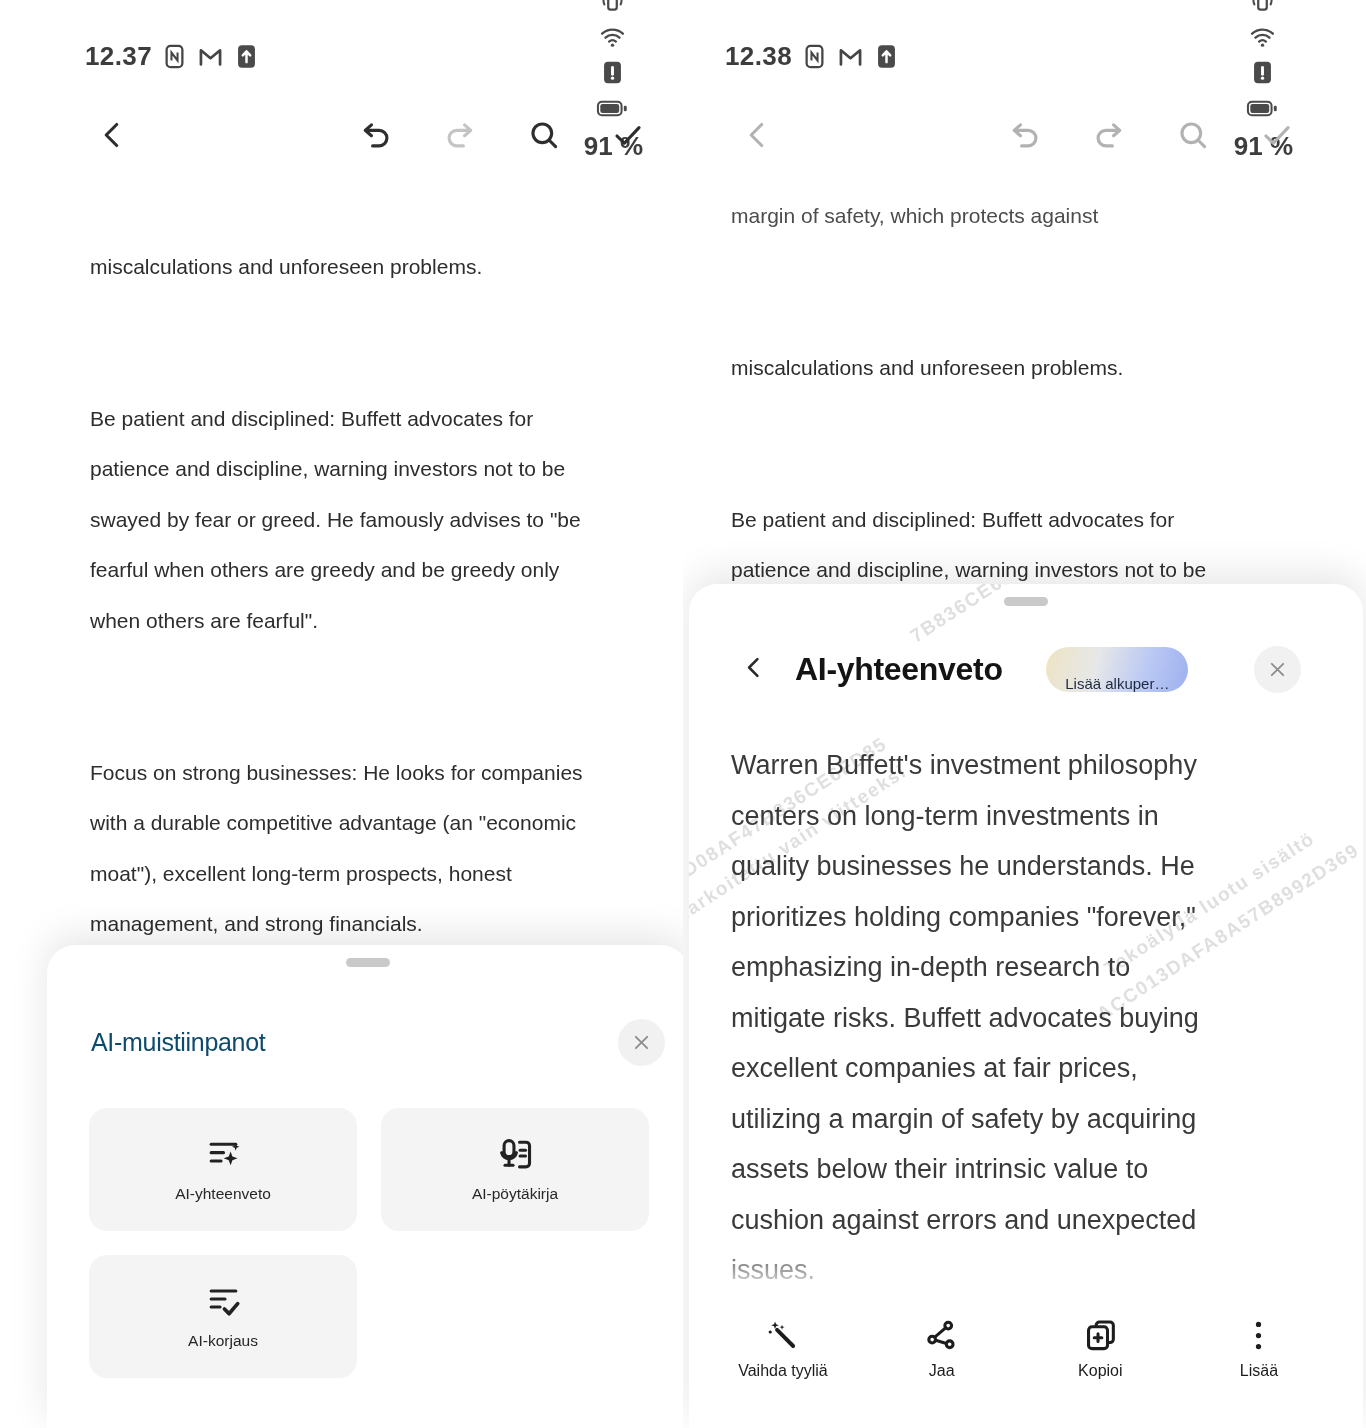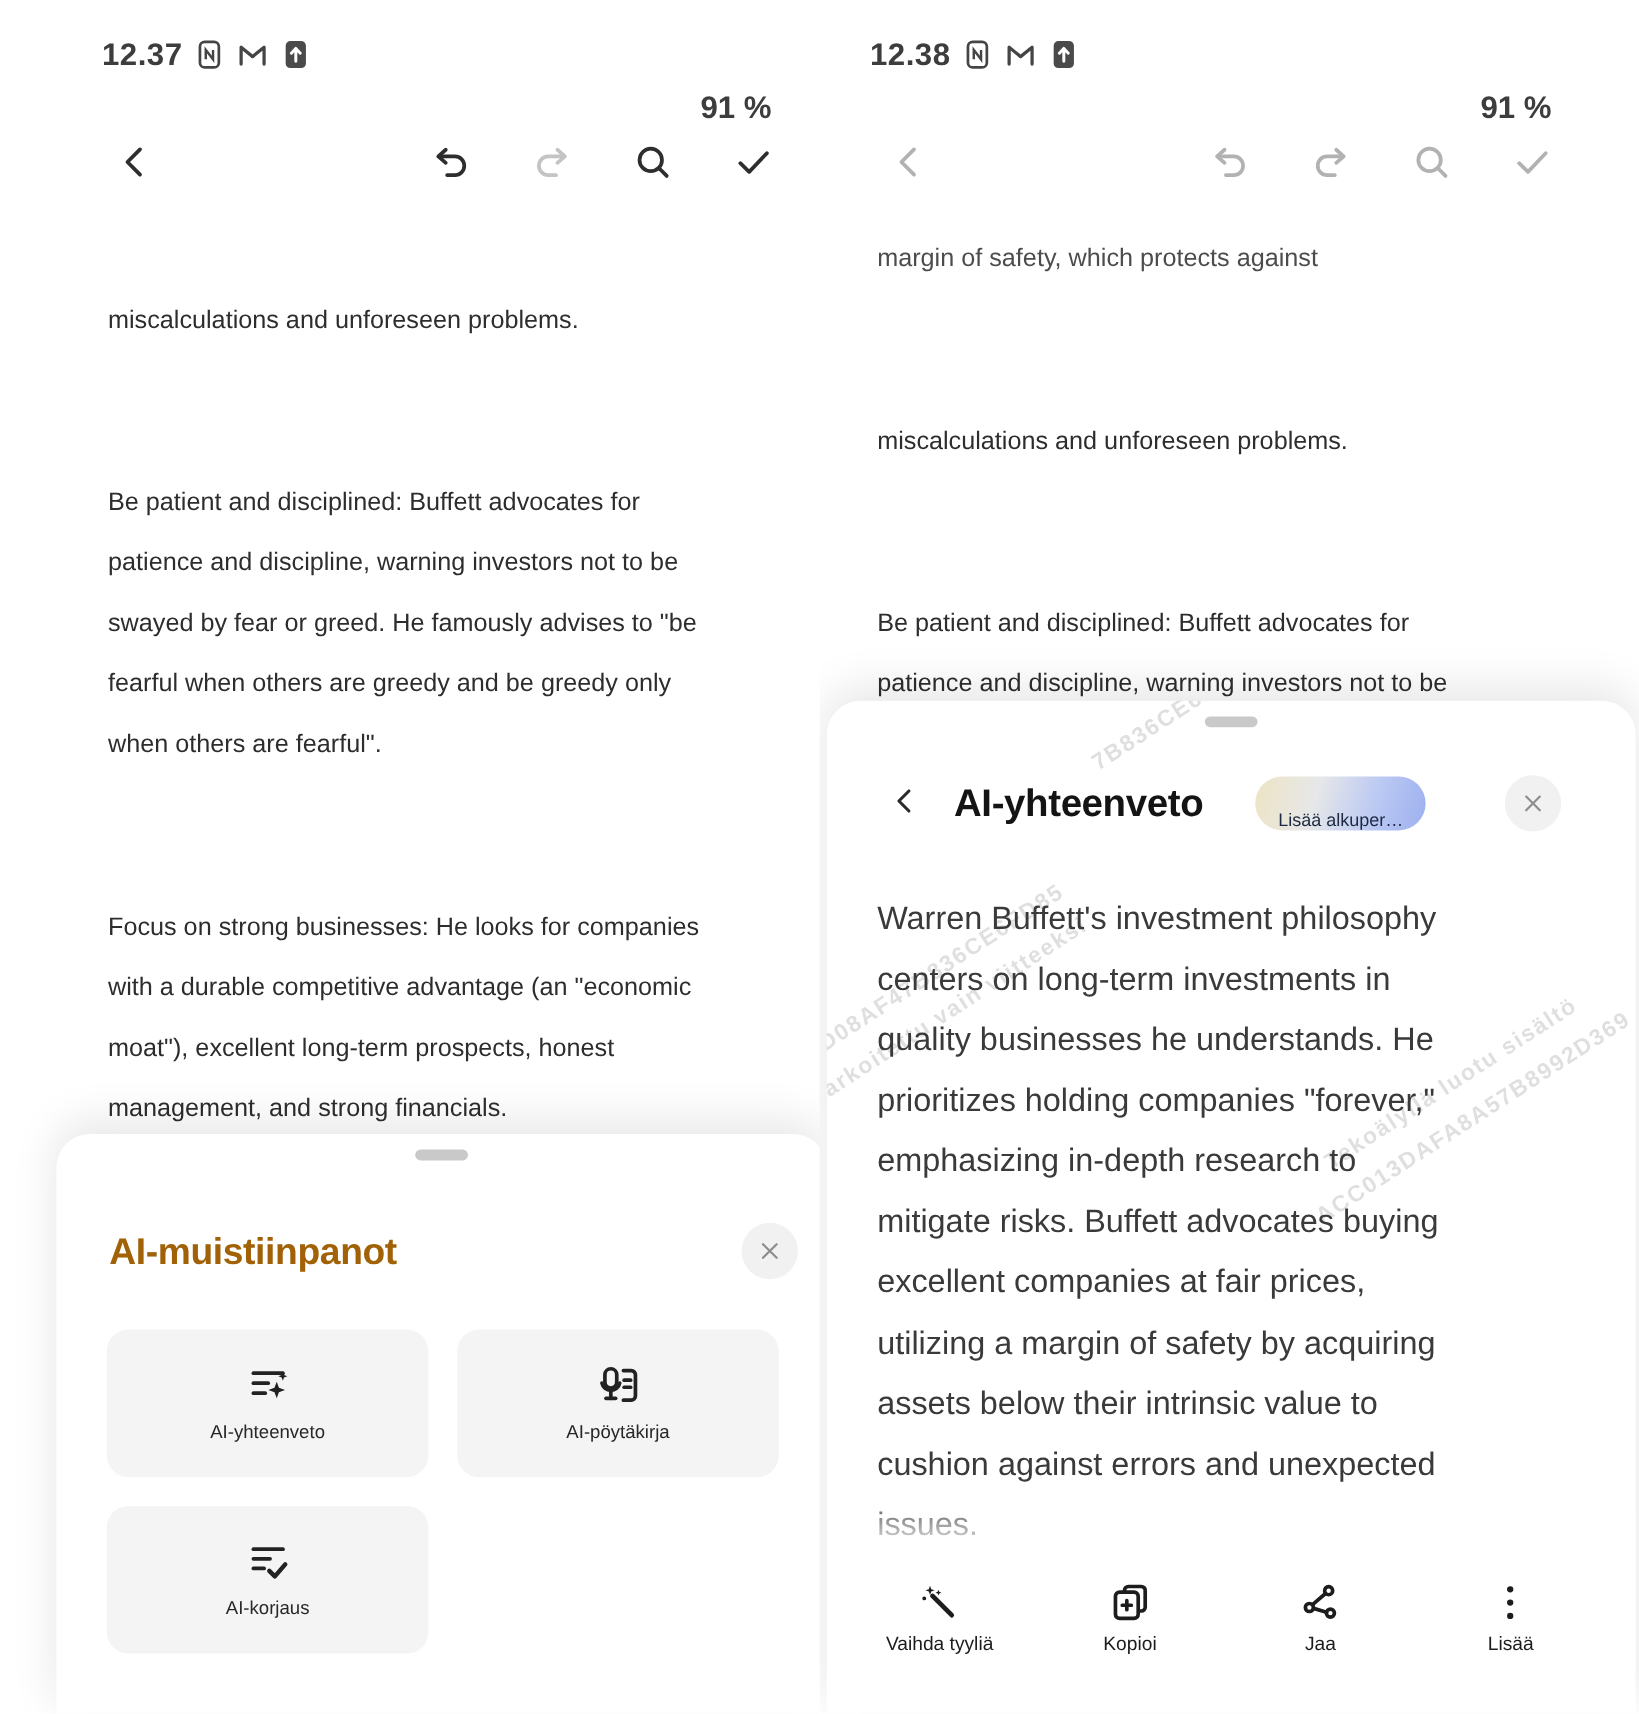--- a/index.html
+++ b/index.html
@@ -7,21 +7,21 @@
   body {
     width:1366px; height:1428px; overflow:hidden;
     font-family:"Liberation Sans", sans-serif; background:#fff;
   }
   .canvas { position:relative; width:1366px; height:1428px; background:#ffffff; }
   .half { position:absolute; top:0; width:683px; height:1428px; overflow:hidden; background:#fff; }
   .half.left  { left:0; }
   .half.right { left:683px; }
 
   
-  .status-row { position:absolute; top:29px; height:32px; display:flex; z-index:5; }
+  .status-row { position:absolute; top:40px; height:32px; display:flex; align-items:center; z-index:5; }
   .half.left  .status-row { left:85px; right:40px; }
   .half.right .status-row { left:42px; right:73px; }
   .status-left { display:flex; align-items:center; gap:9px; }
   .time { font-size:26px; font-weight:700; color:#3d3d3d; letter-spacing:.4px; }
   .status-right { margin-left:auto; display:flex; align-items:center; gap:9px;flex-direction:column; }
   .pct { font-size:26px; font-weight:600; color:#3d3d3d; margin-left:2px; }
   .st-ic { width:27px; height:27px; display:block; }
 
   
   .toolbar { position:absolute; top:106px; left:0; right:0; height:58px; display:flex; align-items:center; z-index:5; }
@@ -46,21 +46,21 @@
 
   
   .sheet { position:absolute; background:#fff; border-radius:28px 28px 0 0;
     box-shadow:0 -10px 38px rgba(0,0,0,0.10); z-index:10; }
   .half.left  .sheet { left:47px; right:-6px; top:945px; bottom:0; }
   .half.right .sheet { left:6px; right:3px; top:584px; bottom:0; overflow:hidden; }
   .handle { width:44px; height:9px; border-radius:5px; background:#c9c9c9; margin:13px auto 0; }
 
   
   .sheet-title-row { display:flex; align-items:center; margin:52px 24px 0 44px; }
-  .sheet-title { font-size:31px; font-weight:700; color:#a16207; letter-spacing:-.3px; }
+  .sheet-title { font-size:25px; font-weight:400; color:#0c4a6e; letter-spacing:-.3px; }
   .close-btn { margin-left:auto; width:47px; height:47px; border-radius:50%; background:#f1f1f2;
     display:flex; align-items:center; justify-content:center; flex:0 0 auto; }
   .close-btn svg { width:21px; height:21px; stroke:#8d8d8d; stroke-width:2.1; stroke-linecap:round; fill:none; }
   .grid { display:grid; grid-template-columns:1fr 1fr; gap:24px; margin:42px 40px 0 42px; }
   .grid-btn { height:123px; background:#f4f4f5; border-radius:18px; display:flex; flex-direction:column;
     align-items:center; justify-content:center; gap:12px; }
   .grid-btn svg { width:37px; height:37px; stroke:#222; fill:none; stroke-width:2; stroke-linecap:round; stroke-linejoin:round; }
   .grid-label { font-size:15.5px; color:#272727; }
 
   
@@ -359,37 +359,37 @@
           <svg viewBox="0 0 24 24">
             <path d="M7.6 8.2 L18.6 19.2" stroke-width="2.7"></path>
             <path d="M6.2 2.4 l0.7 1.9 1.9 0.7 -1.9 0.7 -0.7 1.9 -0.7 -1.9 -1.9 -0.7 1.9 -0.7 z" fill="#1d1d1d" stroke="none"></path>
             <path d="M11 4.6 l0.45 1.25 1.25 0.45 -1.25 0.45 -0.45 1.25 -0.45 -1.25 -1.25 -0.45 1.25 -0.45 z" fill="#1d1d1d" stroke="none"></path>
             <circle cx="2.9" cy="9.6" r="1.1" fill="#1d1d1d" stroke="none"></circle>
           </svg>
           <span class="action-label">Vaihda tyyliä</span>
         </div>
         <div class="action">
           <svg viewBox="0 0 24 24">
-            <path d="M9 5.8 V5 a2.2 2.2 0 0 1 2.2 -2.2 H18.6 a2.2 2.2 0 0 1 2.2 2.2 V14.6 a2.2 2.2 0 0 1 -2.2 2.2 H17.8"></path>
-            <rect x="3.8" y="6" width="13" height="15" rx="2.4"></rect>
-            <path d="M7.7 13.5 h5.2 M10.3 10.9 v5.2"></path>
-          </svg>
-          <span class="action-label">Kopioi</span>
-        </div>
-        <div class="action">
-          <svg viewBox="0 0 24 24">
             <circle cx="16.6" cy="5.2" r="2.3"></circle>
               <circle cx="5.6" cy="14.8" r="2.3"></circle>
               <circle cx="17.6" cy="18" r="2.3"></circle>
             <path d="M7.4 13.1 L14.8 6.8 M8 15.3 L15.4 17.5"></path>
           </svg>
           <span class="action-label">Jaa</span>
         </div>
         <div class="action">
           <svg viewBox="0 0 24 24">
+            <path d="M9 5.8 V5 a2.2 2.2 0 0 1 2.2 -2.2 H18.6 a2.2 2.2 0 0 1 2.2 2.2 V14.6 a2.2 2.2 0 0 1 -2.2 2.2 H17.8"></path>
+            <rect x="3.8" y="6" width="13" height="15" rx="2.4"></rect>
+            <path d="M7.7 13.5 h5.2 M10.3 10.9 v5.2"></path>
+          </svg>
+          <span class="action-label">Kopioi</span>
+        </div>
+        <div class="action">
+          <svg viewBox="0 0 24 24">
             <circle cx="12" cy="4.4" r="1.8" fill="#1d1d1d" stroke="none"></circle>
             <circle cx="12" cy="12" r="1.8" fill="#1d1d1d" stroke="none"></circle>
             <circle cx="12" cy="19.6" r="1.8" fill="#1d1d1d" stroke="none"></circle>
           </svg>
           <span class="action-label">Lisää</span>
         </div>
       </div>
     </div>
   </div>
 </div>

